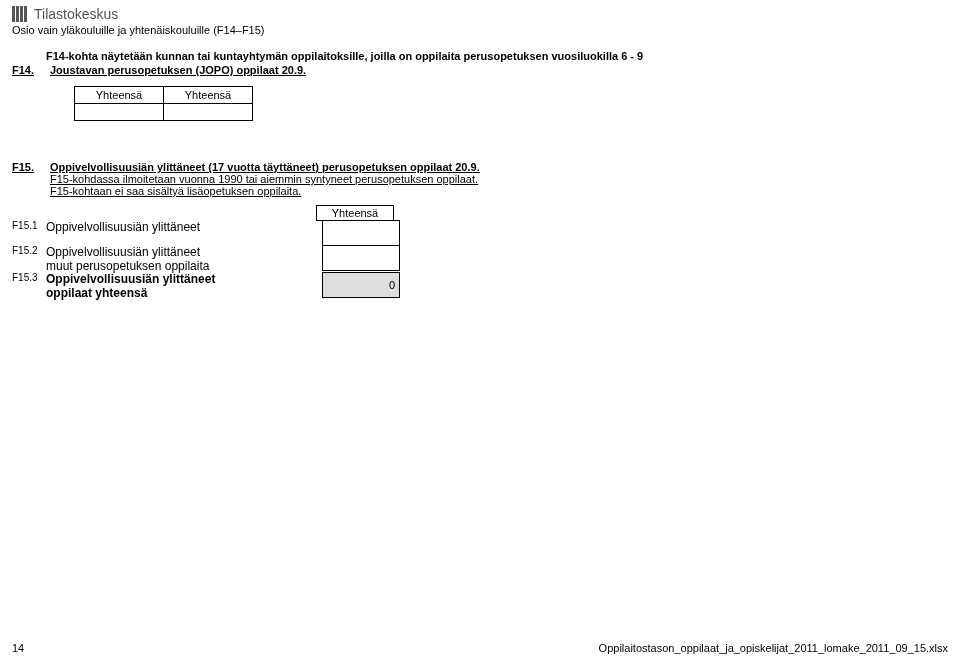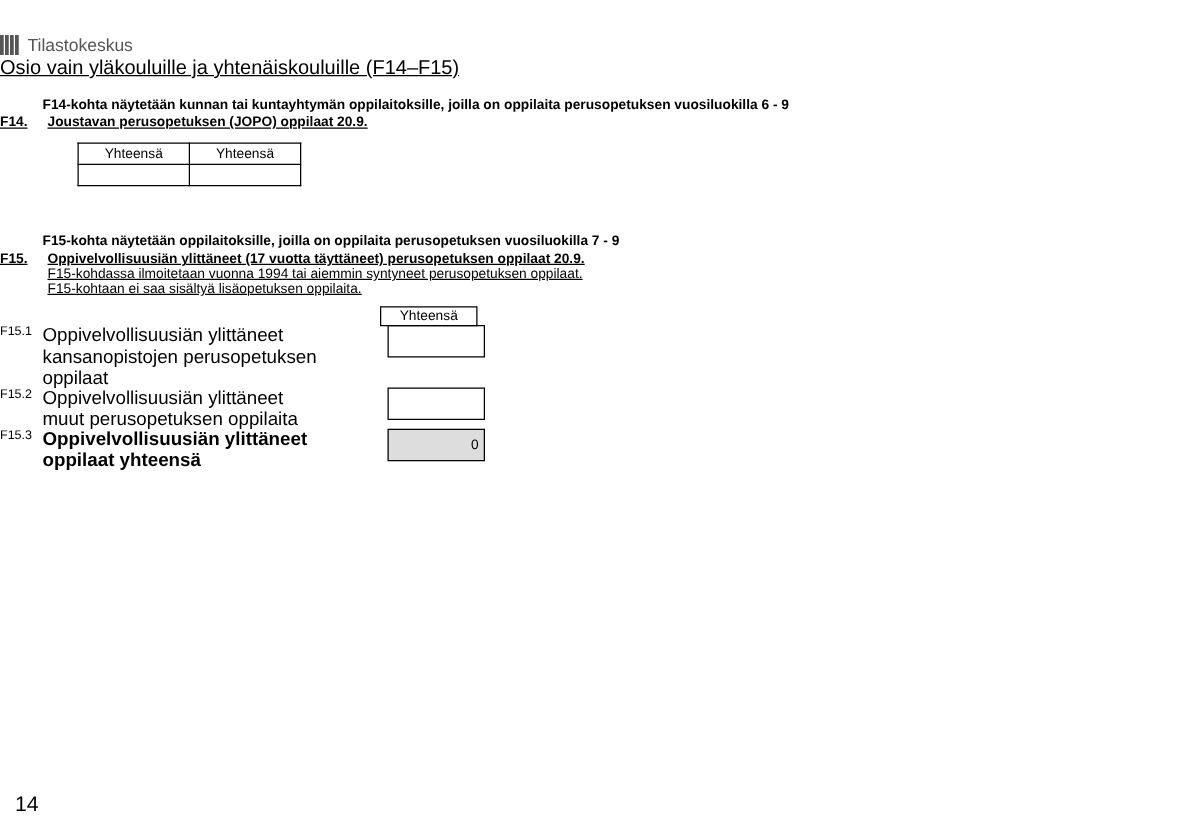--- a/index.html
+++ b/index.html
@@ -8,37 +8,35 @@
     font-family: Arial, Helvetica, sans-serif;
     font-size: 11px;
     color: #000;
     background: #fff;
     width: 960px;
     height: 660px;
     position: relative;
     box-sizing: border-box;
   }
   .page {
-    padding: 6px 8px 0 0;
-    margin-top: 22px;
+    padding: 6px 8px 0 12px;
   }
   .logo-row {
     display: flex;
     align-items: center;
     gap: 6px;
     margin-bottom: 2px;
   }
   .logo-icon svg { display: block; }
   .logo-text {
     font-size: 14px;
     color: #555;
   }
   .section-title {
-    font-size: 16px;
-    text-decoration: underline;
+    font-size: 11px;
     margin: 2px 0 6px 0;
   }
   .indent {
     padding-left: 34px;
   }
   .qline {
     display: flex;
     align-items: flex-start;
     gap: 8px;
     margin-top: 2px;
@@ -65,21 +63,21 @@
   }
   .small-table th { text-align: center; }
   .f15-code {
     width: 34px;
     flex-shrink: 0;
     font-size: 10px;
   }
   .f15-label {
     width: 270px;
     flex-shrink: 0;
-    font-size: 15px;
+    font-size: 12px;
     padding-right: 6px;
   }
   .f15-cell {
     border: 1px solid #000;
     width: 78px;
     height: 26px;
     box-sizing: border-box;
     text-align: right;
     padding: 0 4px;
     line-height: 24px;
@@ -107,21 +105,21 @@
   }
   .footer {
     position: absolute;
     bottom: 6px;
     left: 0;
     width: 960px;
     display: flex;
     justify-content: space-between;
     padding: 0 12px;
     box-sizing: border-box;
-    font-size: 17px;
+    font-size: 11px;
     align-items: flex-end;
   }
   .gap { height: 20px; }
 </style>
 </head>
 <body>
 
 <div class="page">
 
   <div class="logo-row">
@@ -158,45 +156,41 @@
     </tr>
     <tr>
       <td></td>
       <td></td>
     </tr>
   </tbody>
     </table>
 
   <div class="gap"></div>
 
-  <div class="indent">
-    <div class="bold">F15-kohta näytetään oppilaitoksille, joilla on oppilaita perusopetuksen vuosiluokilla 7 - 9</div>
-  </div>
 
   <div class="qline">
     <div class="qcode">F15.</div>
     <div>
       <div class="bold">Oppivelvollisuusiän ylittäneet (17 vuotta täyttäneet) perusopetuksen oppilaat 20.9.</div>
-      <div>F15-kohdassa ilmoitetaan vuonna 1994 tai aiemmin syntyneet perusopetuksen oppilaat.</div>
+      <div>F15-kohdassa ilmoitetaan vuonna 1990 tai aiemmin syntyneet perusopetuksen oppilaat.</div>
       <div>F15-kohtaan ei saa sisältyä lisäopetuksen oppilaita.</div>
     </div>
   </div>
 
   <div style="height:8px"></div>
 
   <div class="f15-header-row">
     <div class="f15-header-cell">Yhteensä</div>
   </div>
 
   <div id="f15-rows">
       <div class="f15-body-row">
         <div class="f15-code">F15.1</div>
         <div class="f15-label">
           <div>Oppivelvollisuusiän ylittäneet</div>
-          <div>kansanopistojen perusopetuksen oppilaat</div>
         </div>
         <div class="f15-cell"></div>
       </div>
       <div class="f15-body-row">
         <div class="f15-code">F15.2</div>
         <div class="f15-label">
           <div>Oppivelvollisuusiän ylittäneet</div>
           <div>muut perusopetuksen oppilaita</div>
         </div>
         <div class="f15-cell"></div>
@@ -208,13 +202,14 @@
           <div style="font-weight: bold;">oppilaat yhteensä</div>
         </div>
         <div class="f15-cell shaded">0</div>
       </div>
     </div>
 
 </div>
 
 <div class="footer">
   <span>14</span>
+  <span>Oppilaitostason_oppilaat_ja_opiskelijat_2011_lomake_2011_09_15.xlsx</span>
 </div>
 
 </body></html>

